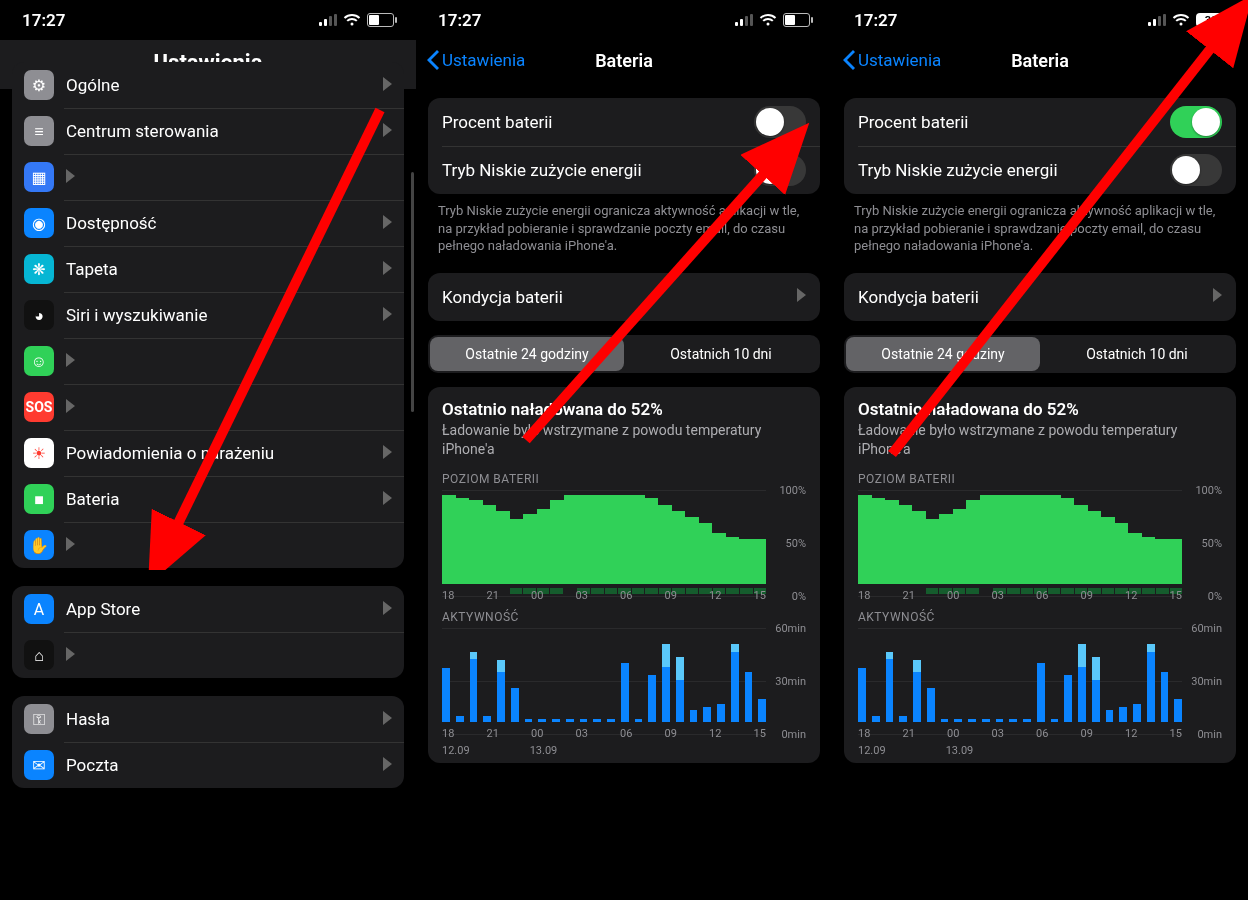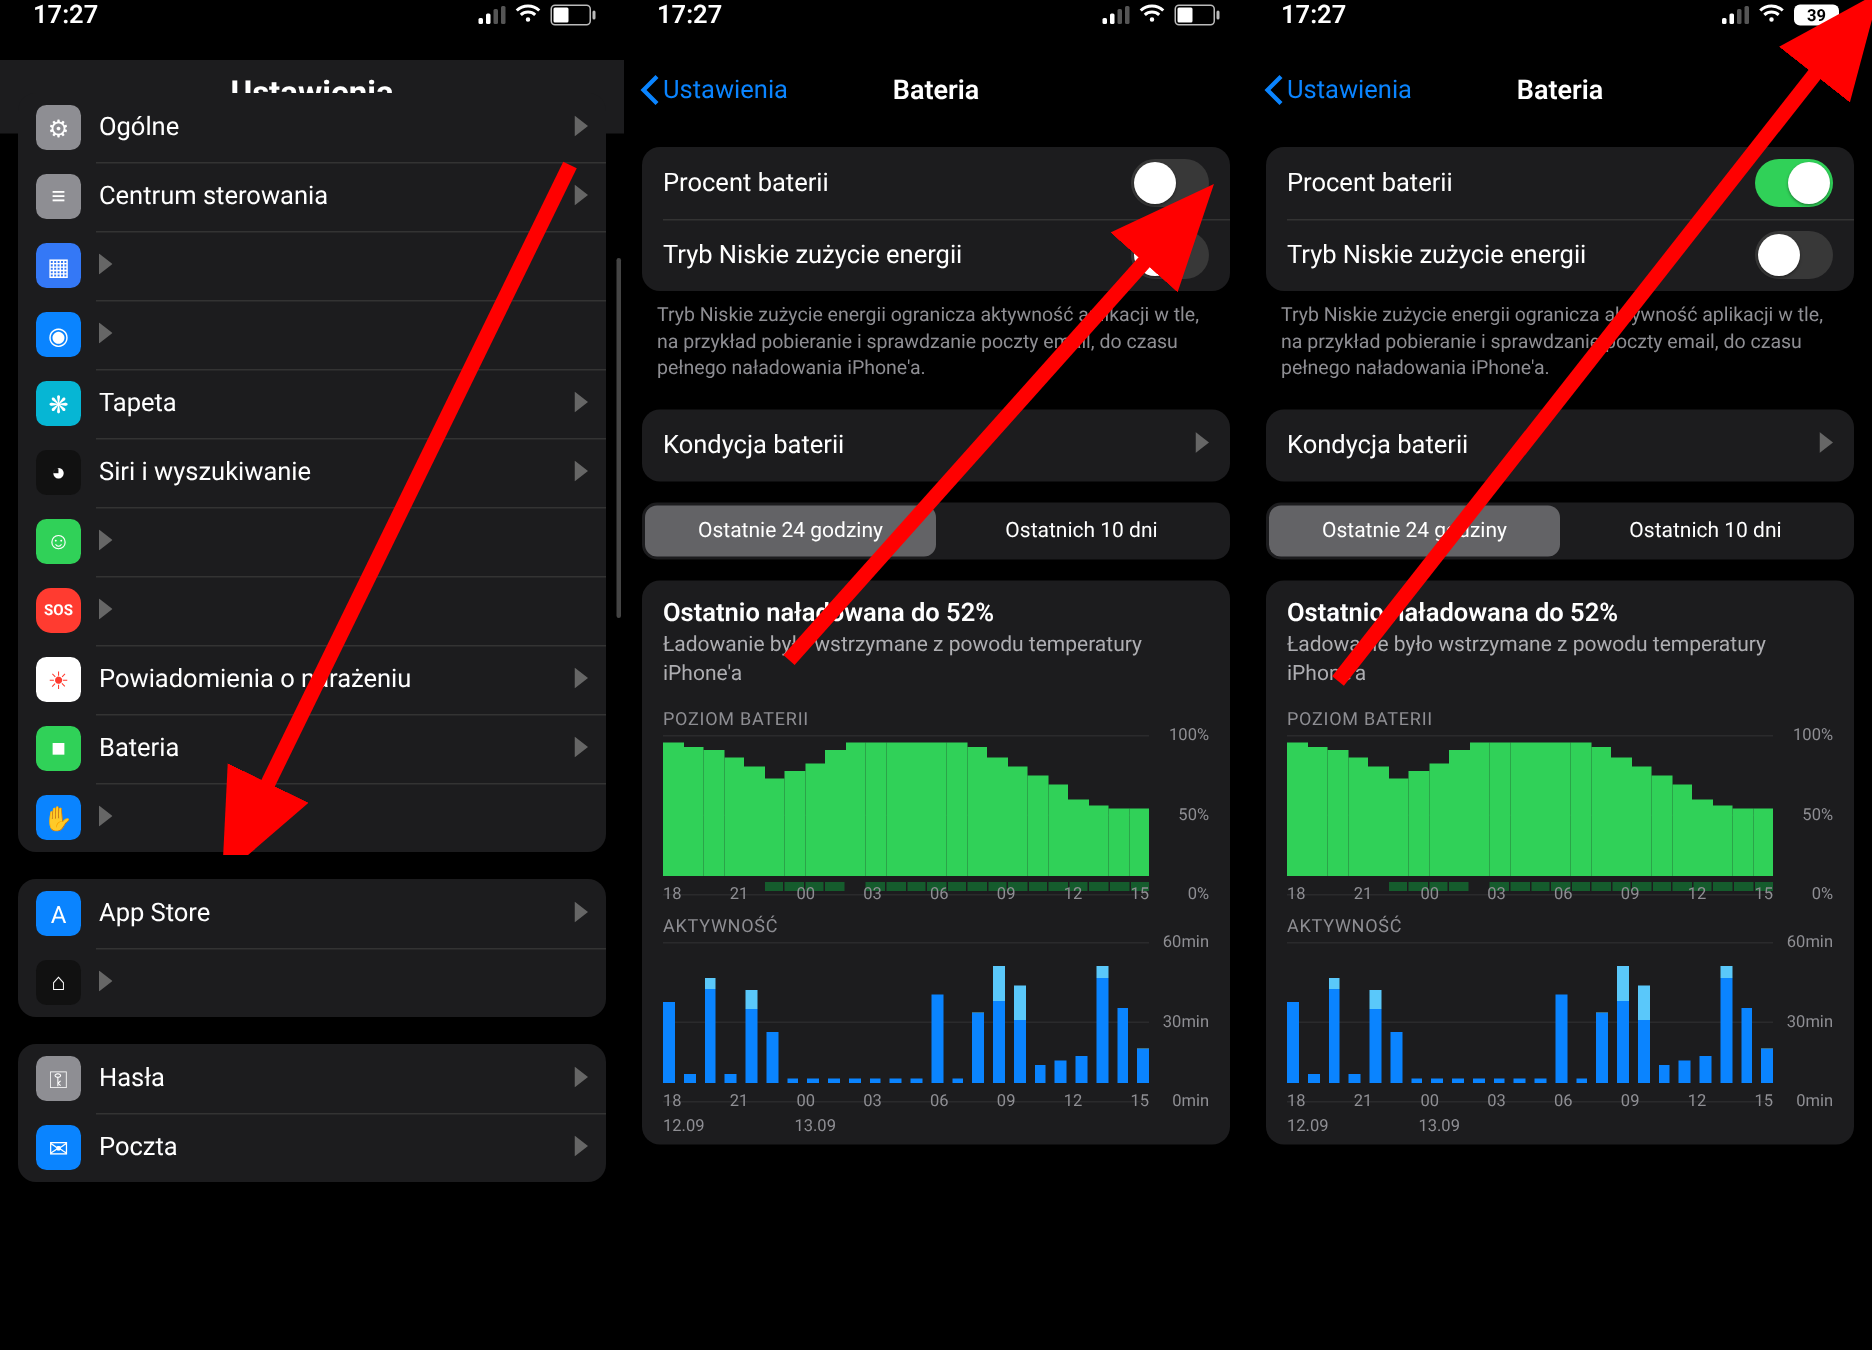--- a/index.html
+++ b/index.html
@@ -1,20 +1,20 @@
 <!DOCTYPE html>
 <html><head>
 <meta charset="utf-8">
 <style>
   html,body{margin:0;padding:0;background:#000;font-family:-apple-system,BlinkMacSystemFont,"Segoe UI",Roboto,Helvetica,Arial,sans-serif;color:#fff;}
   .wrap{width:1248px;height:900px;position:relative;overflow:hidden;display:flex;background:#000;}
   .pane{width:416px;height:900px;position:relative;overflow:hidden;background:#000;}
 
   
-  .status{height:40px;display:flex;align-items:flex-start;justify-content:space-between;padding:0 22px;font-size:17px;font-weight:600;}
+  .status{height:40px;display:flex;align-items:center;justify-content:space-between;padding:0 22px;font-size:17px;font-weight:600;}
   .status .right{display:flex;align-items:center;gap:6px;}
   .sig{display:inline-flex;align-items:flex-end;gap:2px;height:12px;}
   .sig i{display:block;width:3px;background:#fff;border-radius:1px;}
   .sig i.d{background:#555;}
   .batt{width:25px;height:12px;border:1px solid #bbb;border-radius:3px;position:relative;}
   .batt::after{content:"";position:absolute;right:-4px;top:3px;width:2px;height:6px;background:#bbb;border-radius:1px;}
   .batt .fill{position:absolute;left:1px;top:1px;bottom:1px;width:38%;background:#fff;border-radius:1px;}
   .batt-txt{width:30px;height:14px;border-radius:4px;background:#fff;color:#000;font-size:11px;font-weight:700;display:flex;align-items:center;justify-content:center;}
 
   
@@ -120,20 +120,21 @@
               </svg></span>
           </div>
           <div class="row">
             <div class="ico c-grid" style="color: rgb(255, 255, 255);">▦</div>
             <span class="chev"><svg viewBox="0 0 9 14">
                 <path fill="#666" d="M0 0l9 7-9 7z"></path>
               </svg></span>
           </div>
           <div class="row">
             <div class="ico c-acc" style="color: rgb(255, 255, 255);">◉</div>
+            <div class="lbl">Dostępność</div>
             <span class="chev"><svg viewBox="0 0 9 14">
                 <path fill="#666" d="M0 0l9 7-9 7z"></path>
               </svg></span>
           </div>
           <div class="row">
             <div class="ico c-wp" style="color: rgb(255, 255, 255);">❋</div>
             <div class="lbl">Tapeta</div>
             <span class="chev"><svg viewBox="0 0 9 14">
                 <path fill="#666" d="M0 0l9 7-9 7z"></path>
               </svg></span>
@@ -145,21 +146,21 @@
                 <path fill="#666" d="M0 0l9 7-9 7z"></path>
               </svg></span>
           </div>
           <div class="row">
             <div class="ico c-face" style="color: rgb(255, 255, 255);">☺</div>
             <span class="chev"><svg viewBox="0 0 9 14">
                 <path fill="#666" d="M0 0l9 7-9 7z"></path>
               </svg></span>
           </div>
           <div class="row">
-            <div class="ico c-sos" style="color: rgb(255, 255, 255); font-size: 10px; border-radius: 10px;">SOS</div>
+            <div class="ico c-sos" style="color: rgb(255, 255, 255); font-size: 14px;">SOS</div>
             <span class="chev"><svg viewBox="0 0 9 14">
                 <path fill="#666" d="M0 0l9 7-9 7z"></path>
               </svg></span>
           </div>
           <div class="row">
             <div class="ico c-exp" style="color: rgb(255, 59, 48);">☀</div>
             <div class="lbl">Powiadomienia o narażeniu</div>
             <span class="chev"><svg viewBox="0 0 9 14">
                 <path fill="#666" d="M0 0l9 7-9 7z"></path>
               </svg></span>

